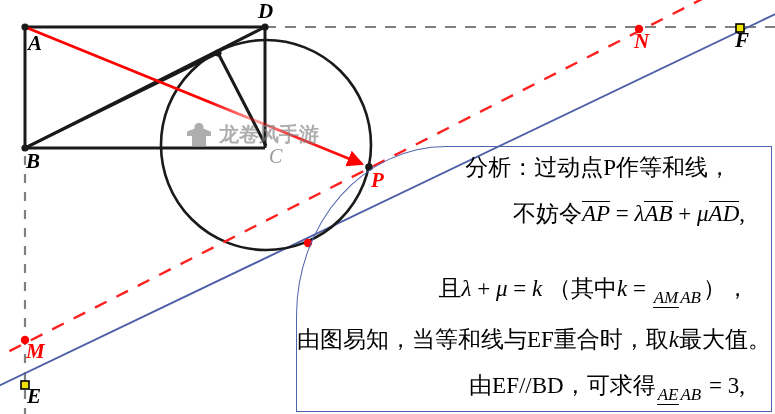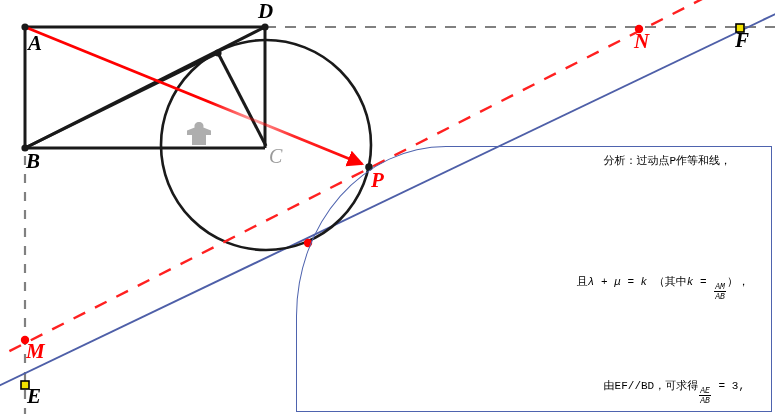--- a/index.html
+++ b/index.html
@@ -76,43 +76,43 @@
   #annotation-lines {
     position: relative;
     height: 100%;
     display: flex;
     flex-direction: column;
     justify-content: space-between;
   }
   .ann-line {
     text-align: right;
     padding-right: 8px;
-    font-family: Liberation Mono, monospace;
-    font-size: 11px;
+    font-family: Liberation Serif, serif;
+    font-size: 23px;
     color: #000000;
     white-space: nowrap;
     line-height: 1.15;
   }
   .ann-line.l1 { padding-right: 34px; }
   .ann-line.l2 { padding-right: 20px; }
   .ann-line.l3 { padding-right: 16px; margin-top: 29px; }
   .ann-line.l4 { padding-right: 14px; }
   .ann-line.l5 { padding-right: 20px; text-align: right; }
   .ann-line.l6 { padding-right: 22px; }
 
   .mi { font-style: italic; }
   .ovl {
     border-top: 1.3px solid #000;
     display: inline-block;
     line-height: 1.02;
     font-style: italic;
   }
   .frac {
     display: inline-flex;
-    flex-direction: column;
+    flex-direction: row;
     align-items: center;
     vertical-align: -0.42em;
     font-size: 0.74em;
     font-style: italic;
     margin: 0 1px;
   }
   .frac .num { border-bottom: 1.2px solid #000; padding: 0 1px; line-height: 1.12; }
   .frac .den { padding: 0 1px; line-height: 1.12; }
 </style>
 </head>
@@ -189,37 +189,44 @@
   <div class="pt-label gray" style="left:269px; top:146px;">C</div>
   <div class="pt-label red" style="left:634px; top:31px;">N</div>
   <div class="pt-label" style="left:735px; top:30px;">F</div>
   <div class="pt-label red" style="left:26px; top:341px;">M</div>
   <div class="pt-label" style="left:27px; top:386px;">E</div>
 
   <div id="watermark">
     <svg class="wm-icon" width="30" height="26" viewBox="0 0 30 26" xmlns="http://www.w3.org/2000/svg">
       <path d="M15 1 C11.5 1 10 3.6 10.6 6.4 C8.2 7.4 5.6 8.6 3 9.6 L3 14 L8 14 L8 24 L22 24 L22 14 L27 14 L27 9.6 C24.4 8.6 21.8 7.4 19.4 6.4 C20 3.6 18.5 1 15 1 Z" fill="#7d7d7d"></path>
     </svg>
+    <span class="wm-text">龙卷风手游</span>
   </div>
 
   <div id="annotation-box">
     <div id="annotation-lines">
 
       <div class="ann-line l1">
         分析：过动点P作等和线，
       </div>
 
+      <div class="ann-line l2">
+        不妨令<span class="ovl">AP</span> = <span class="mi">λ</span><span class="ovl">AB</span> + <span class="mi">μ</span><span class="ovl">AD</span>,
+      </div>
 
       <div class="ann-line l3">
         且<span class="mi">λ</span> + <span class="mi">μ</span> = <span class="mi">k</span>&nbsp;（其中<span class="mi">k</span> = <span class="frac">
             <span class="num">AM</span>
             <span class="den">AB</span>
           </span>），
       </div>
 
+      <div class="ann-line l4">
+        由图易知，当等和线与EF重合时，取<span class="mi">k</span>最大值。
+      </div>
 
       <div class="ann-line l5">
         由EF//BD，可求得<span class="frac">
             <span class="num">AE</span>
             <span class="den">AB</span>
           </span> = 3,
       </div>
 
 
     </div>

